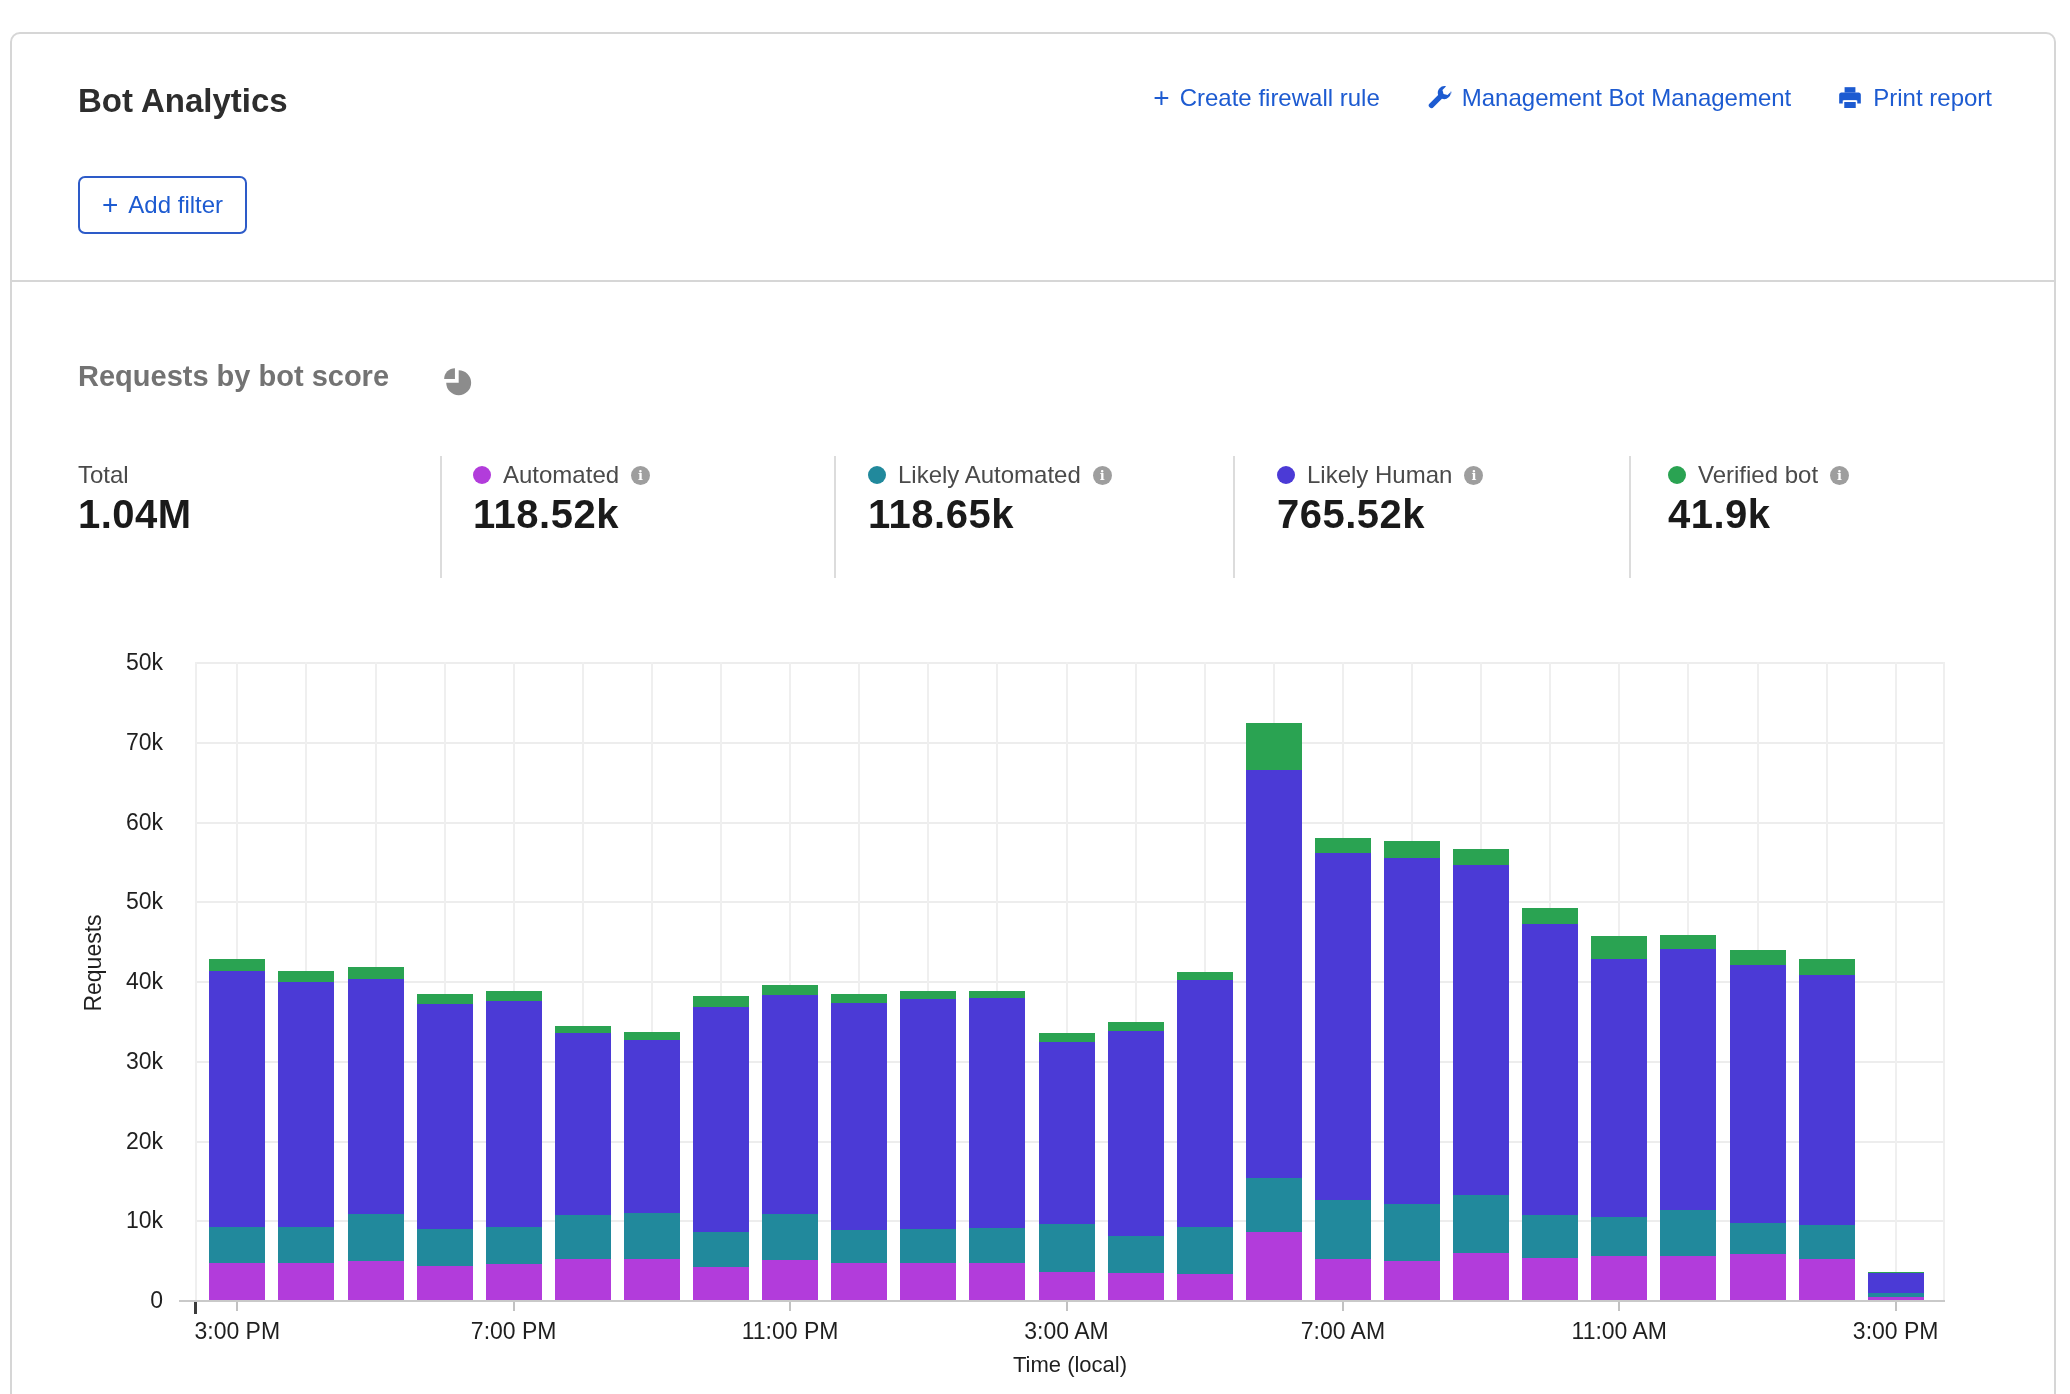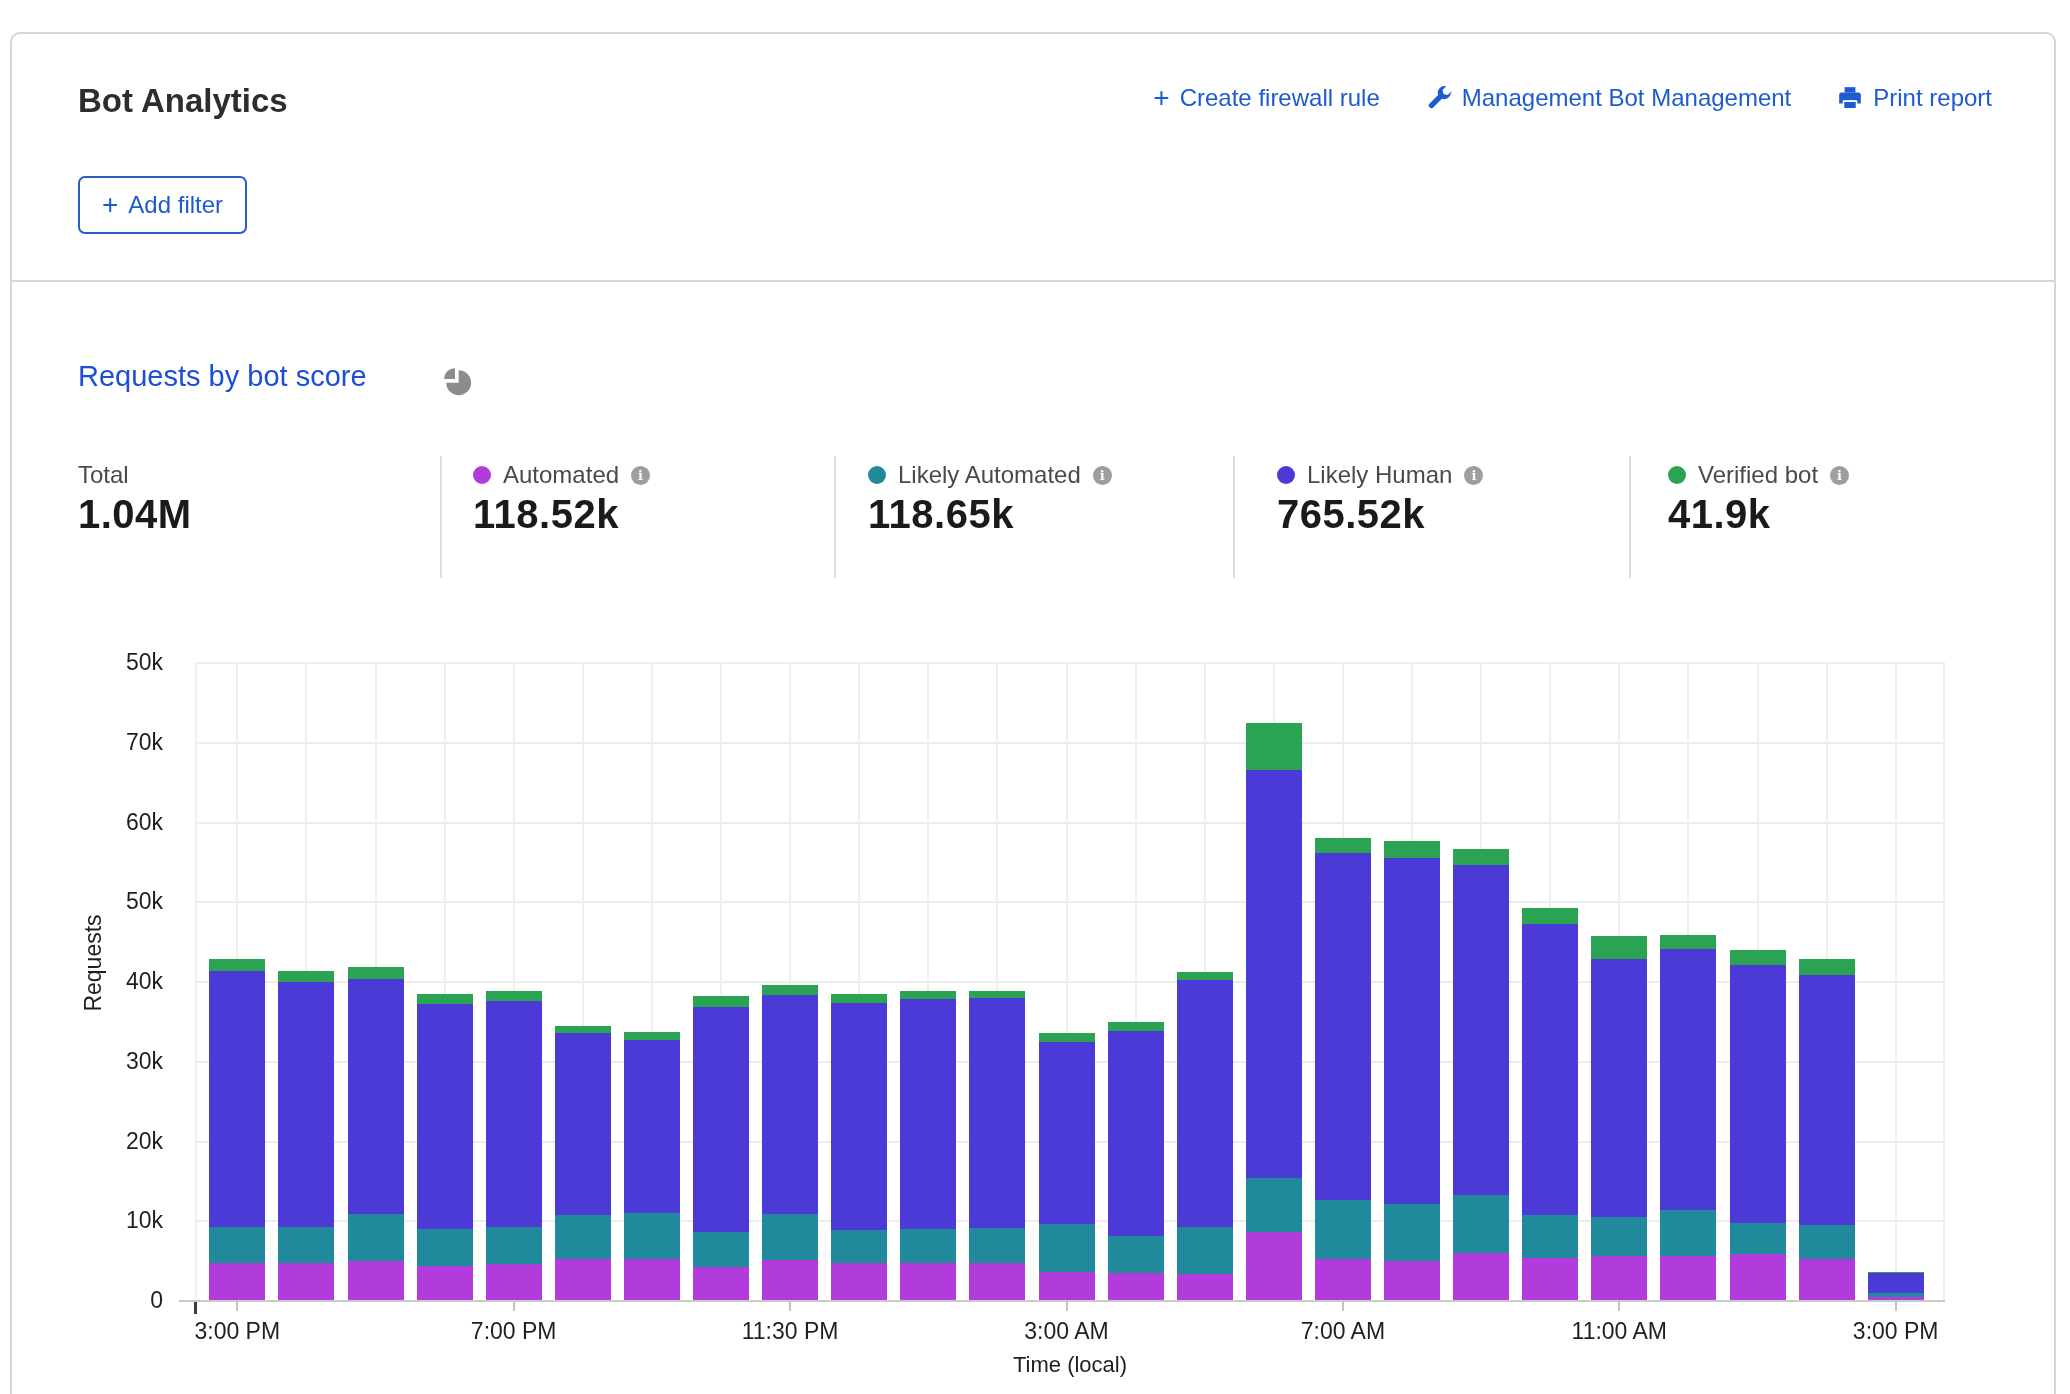--- a/index.html
+++ b/index.html
@@ -14,21 +14,21 @@
   .action-icon svg{display:block;}
   .add-filter{position:absolute;left:78px;top:176px;height:58px;display:inline-flex;align-items:center;gap:10px;
               padding:0 22px;background:#fff;border:2px solid #2d5bc8;border-radius:7px;color:#1d5bd1;
               font-size:24px;cursor:pointer;box-sizing:border-box;}
   .time-select{position:absolute;left:1689px;top:176px;width:303px;height:58px;border:2px solid #8f8f8f;
                border-radius:8px;box-sizing:border-box;display:flex;align-items:center;background:#fff;
                padding:0 20px;font-size:24px;color:#2d2d2d;cursor:pointer;}
   .time-select .chev{margin-left:auto;width:0;height:0;border-left:9px solid transparent;
                      border-right:9px solid transparent;border-top:11px solid #4a4a4a;}
   .header-divider{position:absolute;left:12px;top:280px;width:2044px;height:2px;background:#d6d6d6;}
-  .section-title{position:absolute;left:78px;top:360px;font-size:29px;font-weight:400;color:#1d4ed8;}
+  .section-title{position:absolute;left:78px;top:360px;font-size:29px;font-weight:700;color:#737373;}
   .pie-icon{position:absolute;left:440px;top:364px;width:36px;height:36px;}
   
   .stat-col{position:absolute;top:462px;}
   .stat-label-row{display:flex;align-items:center;gap:12px;font-size:24px;color:#4a4a4a;height:26px;}
   .stat-dot{width:18px;height:18px;border-radius:50%;flex:none;}
   .stat-value{margin-top:4px;font-size:40px;font-weight:700;color:#1a1a1a;letter-spacing:.5px;}
   .info-icon{width:19px;height:19px;border-radius:50%;background:#9e9e9e;color:#fff;font-size:13px;
              font-weight:700;display:flex;align-items:center;justify-content:center;flex:none;font-family:"DejaVu Serif",serif;}
   .stat-divider{position:absolute;top:456px;width:2px;height:122px;background:#dcdcdc;}
   
@@ -341,21 +341,21 @@
     <div class="y-tick-label" style="top: 888.25px;">50k</div>
     <div class="y-tick-label" style="top: 808.5px;">60k</div>
     <div class="y-tick-label" style="top: 728.75px;">70k</div>
     <div class="y-tick-label" style="top: 649px;">50k</div>
     <div class="tick-major" style="left: 194px;"></div>
     <div class="tick-minor" style="left: 236.3px;"></div>
     <div class="x-tick-label" style="left: 237.3px;">3:00 PM</div>
     <div class="tick-minor" style="left: 512.7px;"></div>
     <div class="x-tick-label" style="left: 513.7px;">7:00 PM</div>
     <div class="tick-minor" style="left: 789.1px;"></div>
-    <div class="x-tick-label" style="left: 790.1px;">11:30 PM</div>
+    <div class="x-tick-label" style="left: 790.1px;">11:00 PM</div>
     <div class="tick-minor" style="left: 1065.5px;"></div>
     <div class="x-tick-label" style="left: 1066.5px;">3:00 AM</div>
     <div class="tick-minor" style="left: 1341.9px;"></div>
     <div class="x-tick-label" style="left: 1342.9px;">7:00 AM</div>
     <div class="tick-minor" style="left: 1618.3px;"></div>
     <div class="x-tick-label" style="left: 1619.3px;">11:00 AM</div>
     <div class="tick-minor" style="left: 1894.7px;"></div>
     <div class="x-tick-label" style="left: 1895.7px;">3:00 PM</div>
   </div>
 

